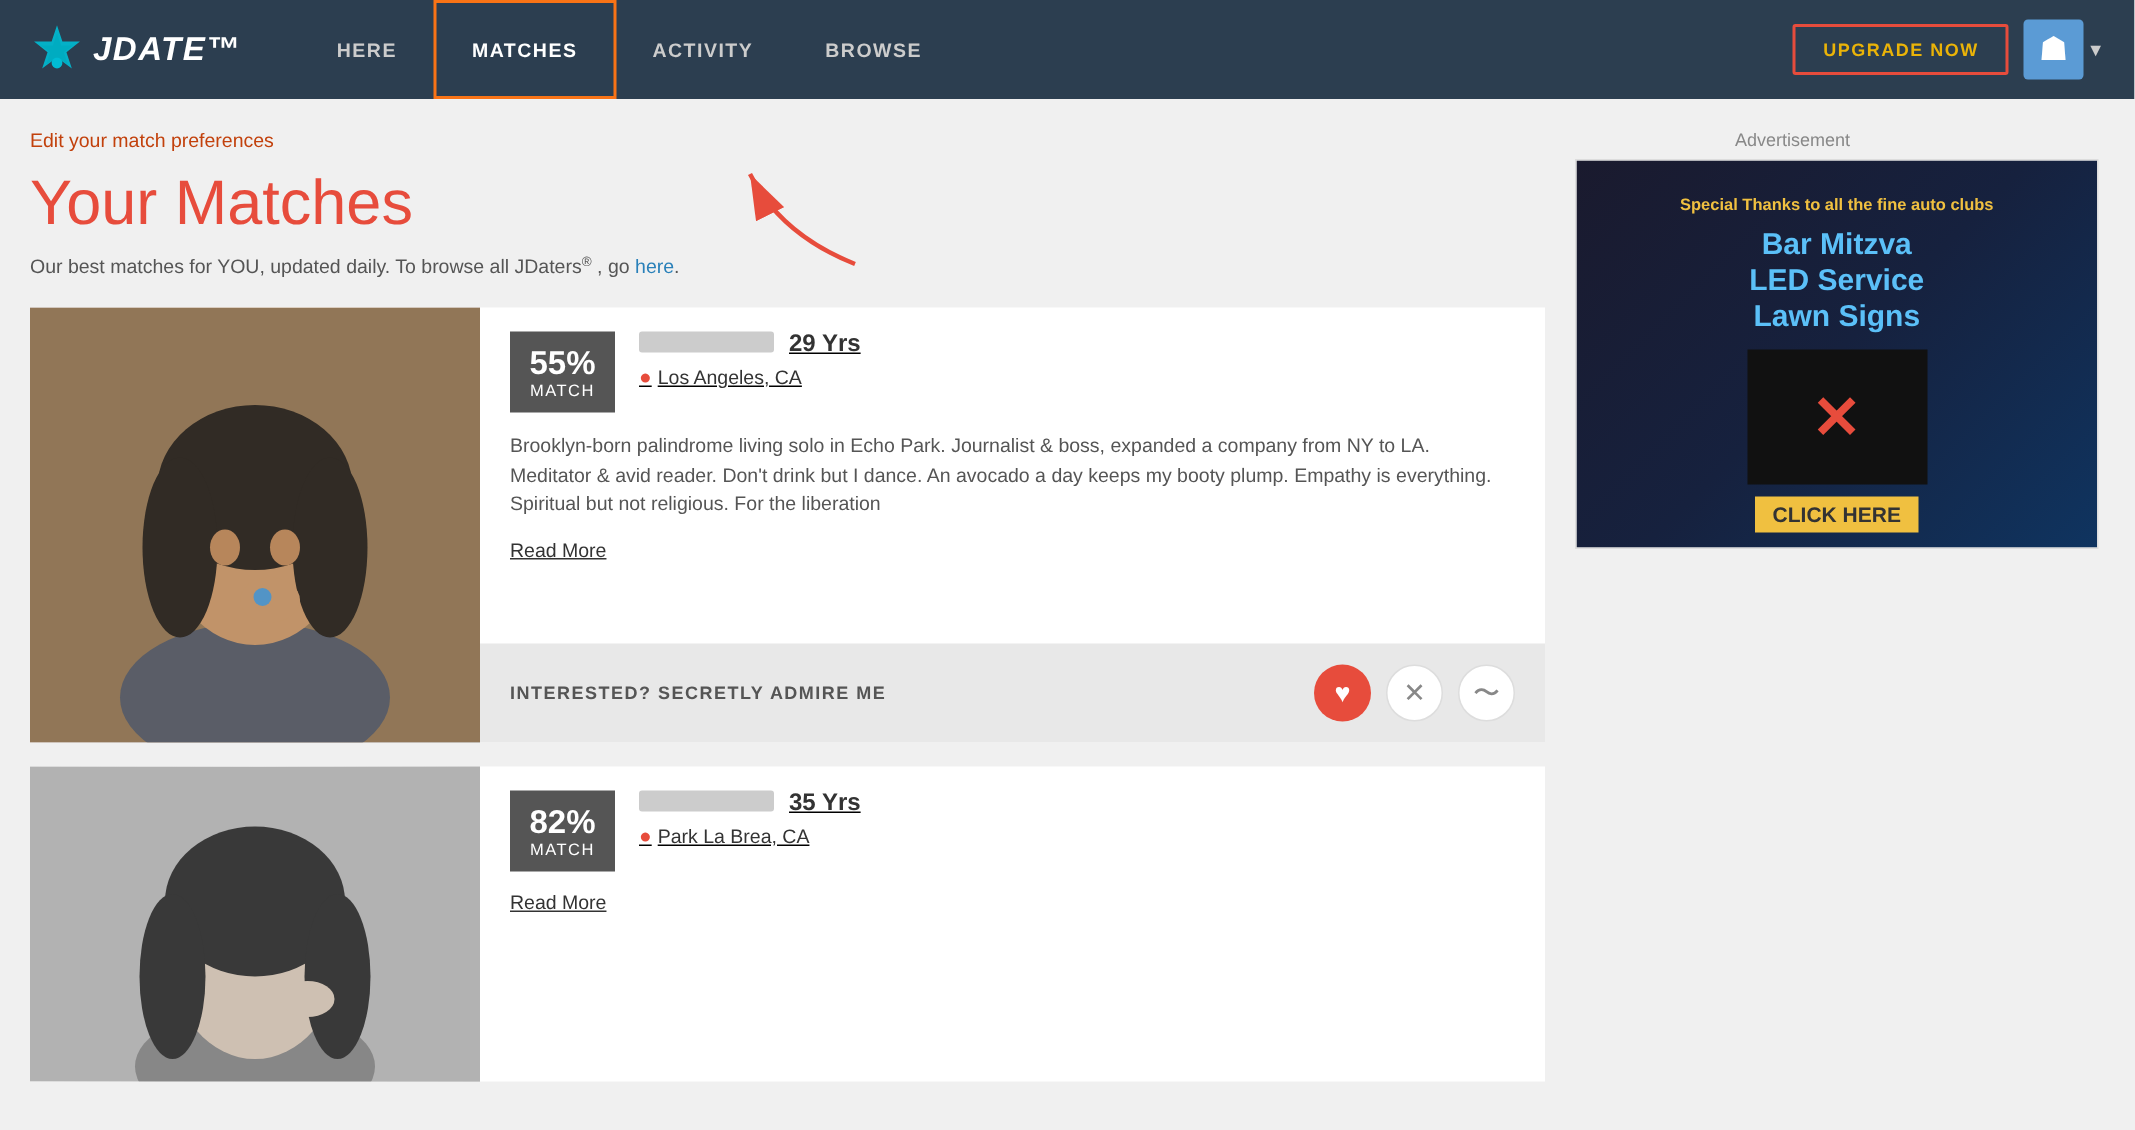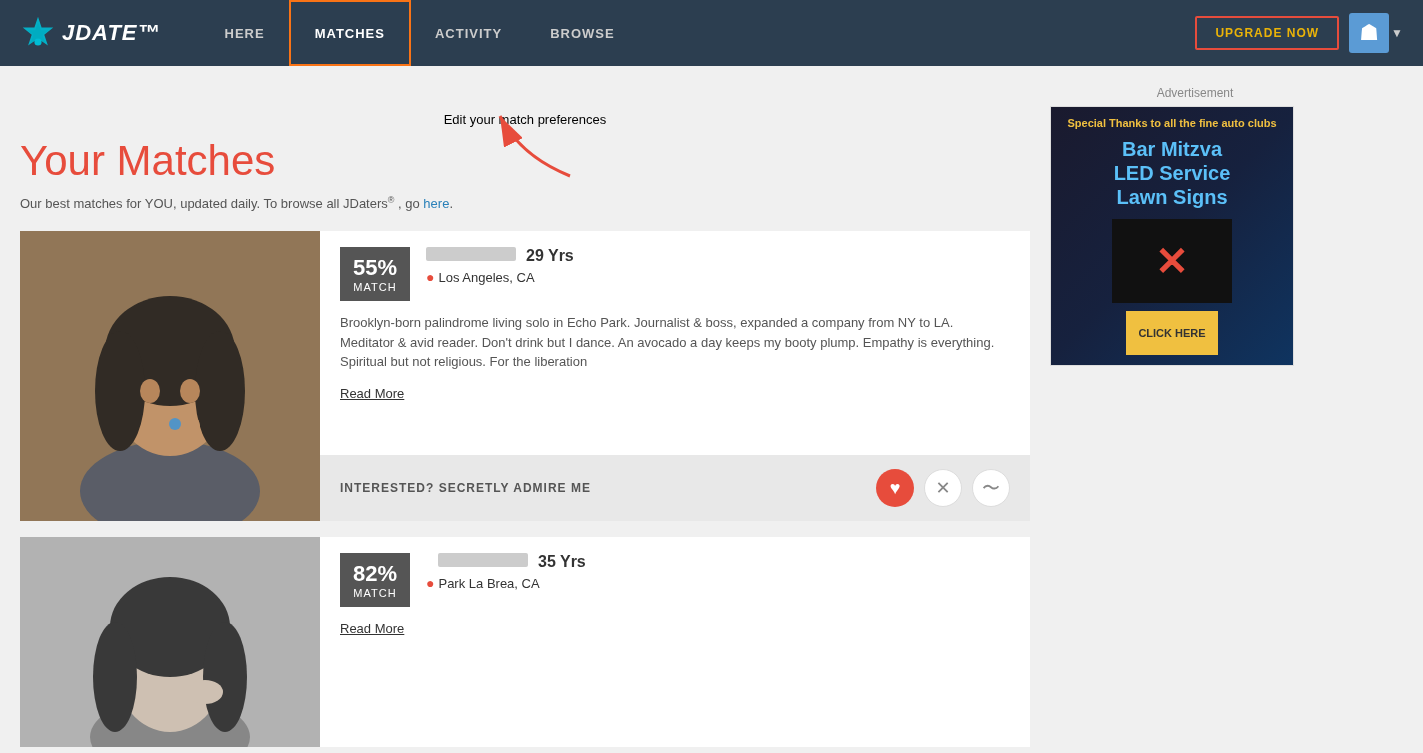--- a/index.html
+++ b/index.html
@@ -114,27 +114,26 @@
     .subtitle {
       font-size: 13px;
       color: #555;
       margin-bottom: 20px;
     }
     .subtitle a {
       color: #2980b9;
       text-decoration: none;
     }
     .edit-prefs {
-      color: #000000;
+      color: #c2410c;
       font-size: 13px;
       text-decoration: none;
       display: block;
-      text-align: center;
+      text-align: left;
       margin-bottom: 10px;
-      margin-top: 26px;
     }
     .match-photo {
       width: 300px;
       height: 290px;
       flex-shrink: 0;
       overflow: hidden;
       position: relative;
     }
     .match-photo-placeholder {
       width: 100%;
@@ -171,20 +170,21 @@
       font-weight: bold;
       display: block;
     }
     .match-percent .lbl {
       font-size: 11px;
       letter-spacing: 1px;
       display: block;
     }
     .match-info {
       flex: 1;
+      text-decoration: underline;
     }
     .match-username {
       background: #ccc;
       color: #ccc;
       font-size: 14px;
       width: 90px;
       height: 14px;
       border-radius: 2px;
       margin-bottom: 4px;
       display: inline-block;
@@ -271,21 +271,21 @@
       width: 290px;
       flex-shrink: 0;
     }
     .ad-label {
       text-align: center;
       font-size: 12px;
       color: #888;
       margin-bottom: 6px;
     }
     .ad-box {
-      width: 244px;
+      width: 349px;
       height: 260px;
       background: linear-gradient(135deg, #1a1a2e 0%, #16213e 50%, #0f3460 100%);
       border: 1px solid #ddd;
       position: relative;
       overflow: hidden;
       display: flex;
       flex-direction: column;
       align-items: center;
       justify-content: flex-end;
       padding: 10px;
@@ -316,22 +316,22 @@
     }
     .ad-x {
       color: #e74c3c;
       font-size: 40px;
       font-weight: bold;
     }
     .ad-btn {
       background: #f0c040;
       color: #333;
       border: none;
-      padding: 16px 12px;
-      font-size: 11px;
+      padding: 4px 12px;
+      font-size: 14px;
       font-weight: bold;
       cursor: pointer;
       margin-top: 8px;
     }
 
     
     .match-photo-2 {
       width: 300px;
       height: 210px;
       flex-shrink: 0;
@@ -491,21 +491,21 @@
           </div>
         </div>
 
         <div class="match-details">
           <div class="match-header">
             <div class="match-percent">
               <span class="pct">82%</span>
               <span class="lbl">MATCH</span>
             </div>
             <div class="match-info">
-              <div style="display:flex; align-items:center; margin-bottom:4px;margin-left:12px;">
+              <div style="display:flex; align-items:center; margin-bottom:4px;">
                 <span class="match-username"></span>
                 <span class="match-age">35 Yrs</span>
               </div>
               <div class="match-location">
                 <span class="location-pin">●</span>
                 <span>Park La Brea, CA</span>
               </div>
             </div>
           </div>
           <a href="#" class="read-more">Read More</a>

